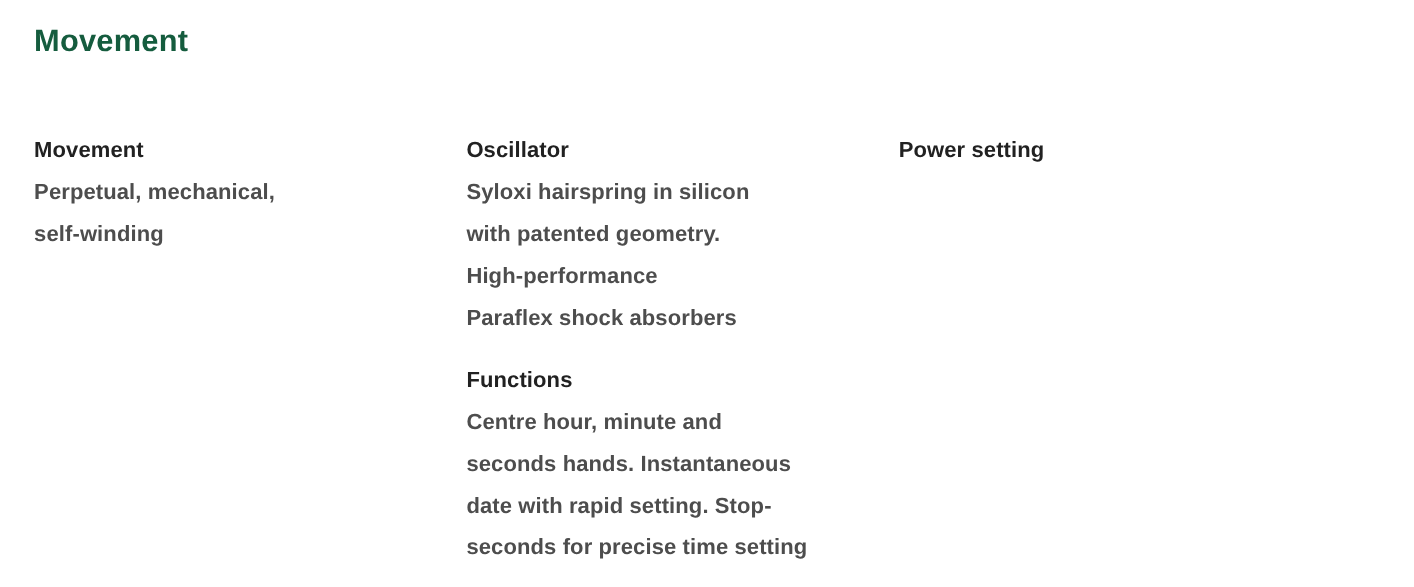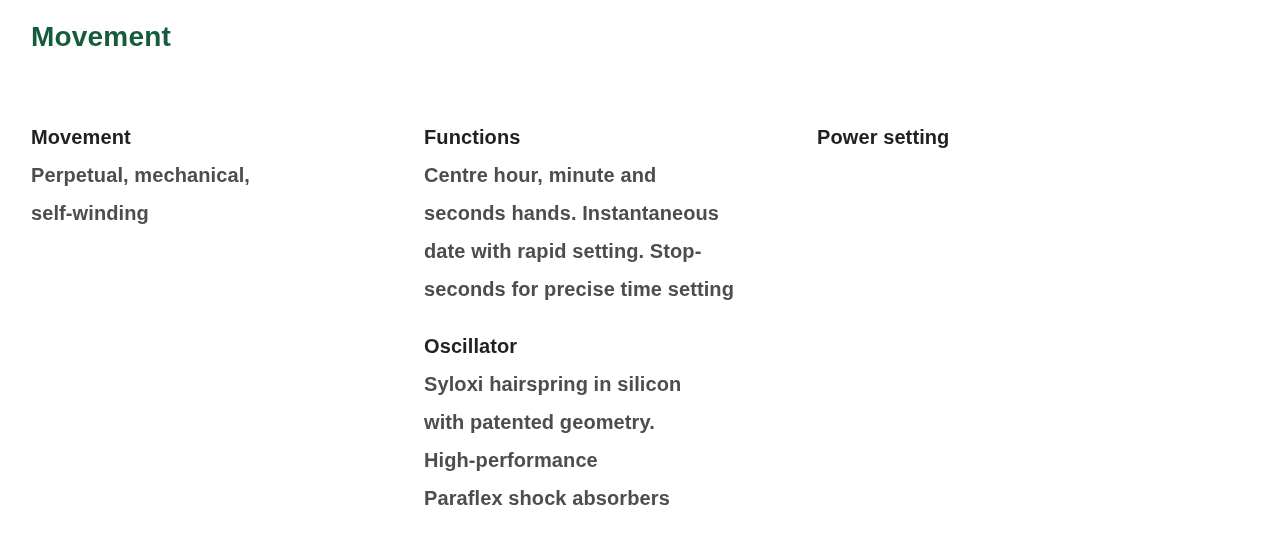--- a/index.html
+++ b/index.html
@@ -67,32 +67,32 @@
     <div class="spec-col">
       <div class="spec-item">
         <div class="spec-label">Movement</div>
         <div class="spec-value">Perpetual, mechanical,
 self-winding</div>
       </div>
     </div>
 
     <div class="spec-col">
       <div class="spec-item">
+        <div class="spec-label">Oscillator</div>
+        <div class="spec-value">Syloxi hairspring in silicon
+with patented geometry.
+High-performance
+Paraflex shock absorbers</div>
+      </div>
+      <div class="spec-item">
         <div class="spec-label">Functions</div>
         <div class="spec-value">Centre hour, minute and
 seconds hands. Instantaneous
 date with rapid setting. Stop-
 seconds for precise time setting</div>
-      </div>
-      <div class="spec-item">
-        <div class="spec-label">Oscillator</div>
-        <div class="spec-value">Syloxi hairspring in silicon
-with patented geometry.
-High-performance
-Paraflex shock absorbers</div>
       </div>
     </div>
 
     <div class="spec-col">
       <div class="spec-item">
         <div class="spec-label">Power setting</div>
       </div>
     </div>
 
   </div>

